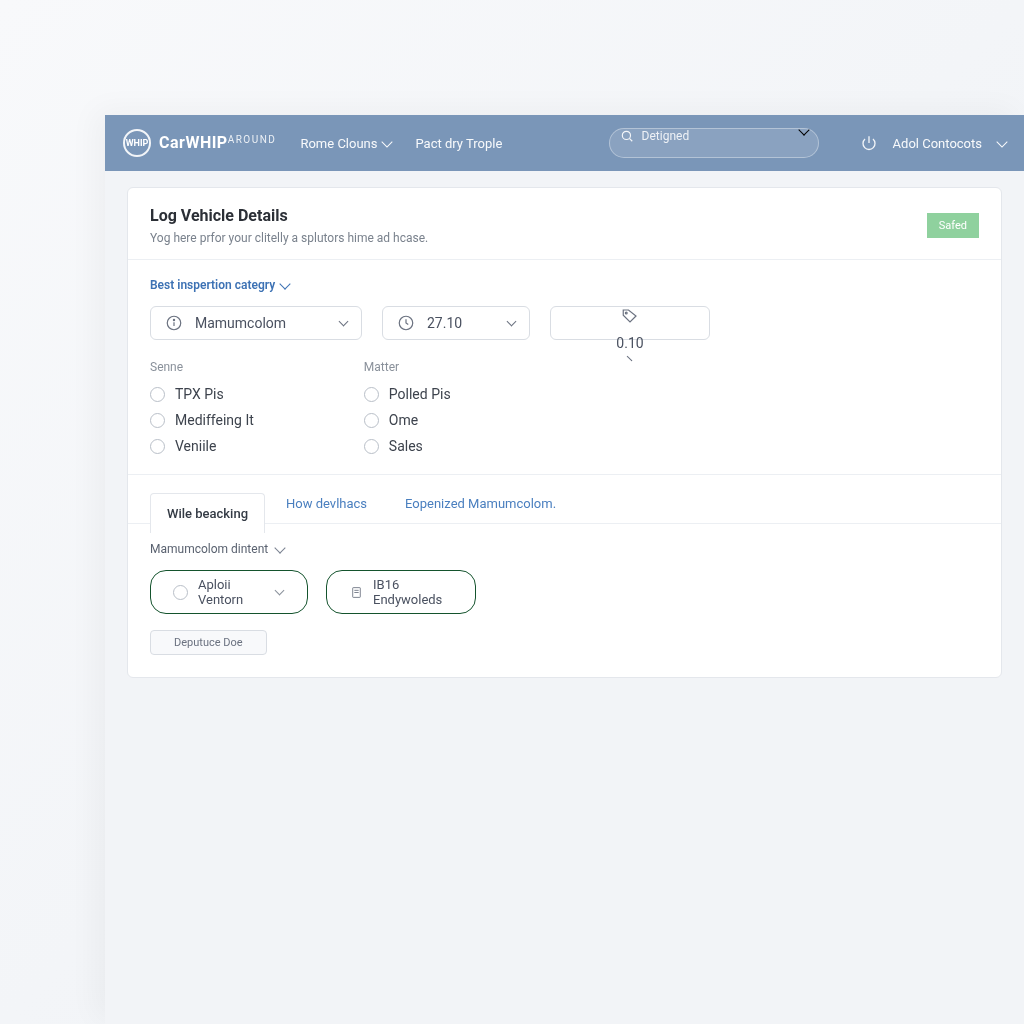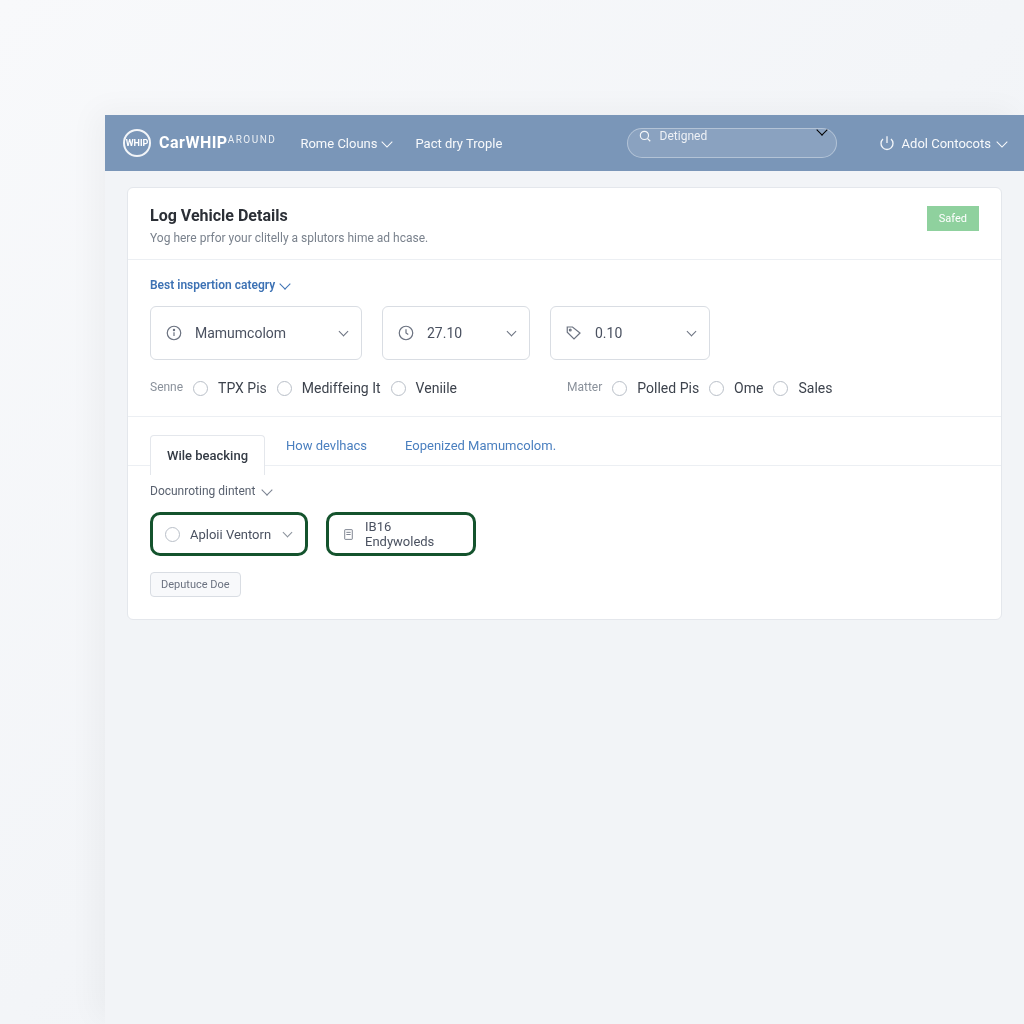--- a/index.html
+++ b/index.html
@@ -11,71 +11,71 @@
 .logo-text { display: flex; line-height: 1; }
 .logo-text .line1 { color: #fff; font-weight: 700; font-size: 16px; letter-spacing: 0.5px; }
 .logo-text .line2 { color: rgba(255,255,255,0.85); font-size: 10px; letter-spacing: 1.5px; margin-top: 0; }
 .nav-item { color: rgba(255,255,255,0.95); font-size: 13px; display: flex; align-items: center; gap: 6px; cursor: pointer; }
 .chev-down { width: 8px; height: 8px; border-right: 1.5px solid currentColor; border-bottom: 1.5px solid currentColor; transform: rotate(45deg); margin-top: -3px; }
 .spacer { flex: 1; }
 .search-box { display: flex; align-items: flex-start; background: rgba(255,255,255,0.12); border: 1px solid rgba(255,255,255,0.35); border-radius: 18px; height: 30px; padding: 0 10px; width: 210px; gap: 8px; }
 .search-box svg { width: 14px; height: 14px; stroke: rgba(255,255,255,0.9); }
 .search-box .ph { color: rgba(255,255,255,0.85); font-size: 12px; flex: 1; }
 .search-caret { margin-left: auto; }
-.account { display: flex; align-items: center; gap: 7px; color: rgba(255,255,255,0.95); font-size: 13px; margin-left: 18px; }
+.account { display: flex; align-items: center; gap: 16px; color: rgba(255,255,255,0.95); font-size: 13px; margin-left: 18px; }
 .account svg { width: 16px; height: 16px; stroke: rgba(255,255,255,0.9); }
 
 .card { background: #fff; margin: 16px 22px 22px 22px; border: 1px solid #e4e7ec; border-radius: 6px; }
-.card-header { padding: 18px 22px 14px 22px; display: flex; align-items: flex-start; }
+.card-header { padding: 18px 22px 14px 22px; display: flex; align-items: center; }
 .card-header .left { flex: 1; }
 .card-title { font-size: 16px; font-weight: 700; color: #2b2f36; }
 .card-sub { font-size: 12px; color: #7a828d; margin-top: 6px; }
 .btn-save { background: #8fd19e; color: #fff; font-size: 11px; padding: 6px 12px; border-radius: 0; border: none; cursor: pointer; }
 .card hr { border: none; border-top: 1px solid #eceff3; }
 
 .section { padding: 18px 22px 20px 22px; }
 .section-label { color: #3d72b4; font-size: 12px; font-weight: 600; display: flex; align-items: center; gap: 6px; cursor: pointer; }
 .section-label .chev-down { border-color: #3d72b4; }
 
 .row-drops { display: flex; gap: 20px; margin-top: 14px; }
-.drop { border: 1px solid #d9dde3; border-radius: 6px; height: 54px; display: flex; align-items: center; padding: 0 12px; gap: 10px; cursor: pointer; background: #fff; }
+.drop { border: 1px solid #d9dde3; border-radius: 6px; height: 34px; display: flex; align-items: center; padding: 0 12px; gap: 10px; cursor: pointer; background: #fff; }
 .drop .icon-slot { width: 22px; height: 22px; display: flex; align-items: center; justify-content: center; color: #6b7280; }
 .drop .icon-slot svg { width: 18px; height: 18px; }
 .drop .text { color: #4a5160; font-size: 14px; flex: 1; }
 .drop .caret { width: 7px; height: 7px; border-right: 1.5px solid #6b7280; border-bottom: 1.5px solid #6b7280; transform: rotate(45deg); margin-top: -3px; margin-right: 2px; }
 .drop.w1 { width: 212px; }
 .drop.w2 { width: 148px; }
-.drop.w3 { width: 160px; }
+.drop.w3 { width: 160px; flex-direction: column; }
 
 .radio-cols { display: flex; gap: 110px; margin-top: 20px; }
-.radio-col { display: flex; gap: 10px; }
+.radio-col { display: flex; flex-direction: column; gap: 10px; }
 .col-head { font-size: 12px; color: #8a919b; margin-bottom: 2px; }
 .radio-item { display: flex; align-items: center; gap: 10px; cursor: pointer; }
 .radio-circle { width: 15px; height: 15px; border: 1.5px solid #b9bfc8; border-radius: 50%; flex-shrink: 0; }
 .radio-item span { font-size: 14px; color: #3d434d; }
 
 .tabs { display: flex; padding: 0 22px; border-bottom: 1px solid #eceff3; margin-top: 8px; gap: 4px; }
 .tab { padding: 12px 16px 12px 16px; font-size: 13px; color: #4a7fbf; cursor: pointer; border: 1px solid transparent; border-bottom: none; border-top-left-radius: 4px; border-top-right-radius: 4px; }
 .tab.active { color: #333a44; border-color: #e4e7ec; background: #fff; position: relative; top: 10px; font-weight: 500; }
 
 .sub-section { padding: 18px 22px 22px 22px; }
 .sub-label { font-size: 12px; color: #5a6270; display: flex; align-items: center; gap: 8px; cursor: pointer; }
 .sub-label .chev-down { border-color: #7a8290; }
 
 .row-drops2 { display: flex; gap: 18px; margin-top: 14px; }
-.drop2 { border: 3px solid #14532d; border-radius: 10px; height: 44px; display: flex; align-items: center; padding: 0 12px; gap: 10px; cursor: pointer; }
+.drop2 { border: 1px solid #14532d; border-radius: 16px; height: 44px; display: flex; align-items: center; padding: 0 22px; gap: 10px; cursor: pointer; }
 .drop2 .radio-circle { width: 15px; height: 15px; }
 .drop2 .text { font-size: 13px; color: #4a5160; flex: 1; }
 .drop2 .caret { width: 7px; height: 7px; border-right: 1.5px solid #8a919b; border-bottom: 1.5px solid #8a919b; transform: rotate(45deg); margin-top: -3px; margin-right: 2px; }
 .drop2.w4 { width: 158px; }
 .drop2.w5 { width: 150px; }
 .doc-icon { width: 14px; height: 14px; display:flex; align-items:center; justify-content:center; }
 .doc-icon svg { width: 13px; height: 13px; stroke: #6b7280; }
 
-.small-btn { margin-top: 16px; border: 1px solid #d9dde3; background: #f8f9fb; color: #6b7280; font-size: 11px; padding: 5px 10px; border-radius: 4px; cursor: pointer; }
+.small-btn { margin-top: 16px; border: 1px solid #d9dde3; background: #f8f9fb; color: #6b7280; font-size: 11px; padding: 5px 23px; border-radius: 4px; cursor: pointer; }
 </style>
 </head>
 <body>
 
 <div class="viewport">
 
   <div class="topbar">
     <div class="logo-block">
       <div class="logo-badge">
           <span>WHIP</span>
@@ -198,21 +198,21 @@
     <hr>
 
     <div class="tabs">
       <div class="tab active">Wile beacking</div>
       <div class="tab">How devlhacs</div>
       <div class="tab">Eopenized Mamumcolom.</div>
     </div>
 
     <div class="sub-section">
       <div class="sub-label">
-        <span>Docunroting dintent</span>
+        <span>Mamumcolom dintent</span>
         <span class="chev-down"></span>
       </div>
 
       <div class="row-drops2">
         <div class="drop2 w4">
           <span class="radio-circle"></span>
           <span class="text">Aploii Ventorn</span>
           <span class="caret"></span>
         </div>
         <div class="drop2 w5">

